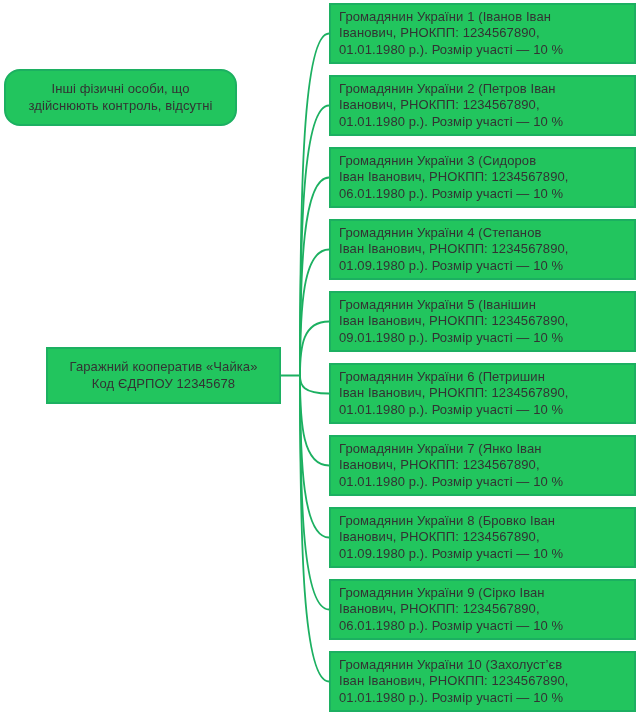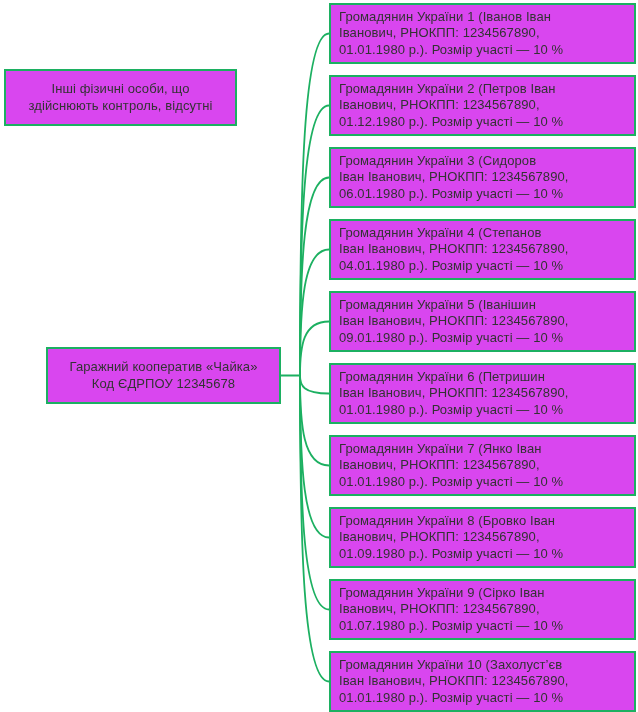--- a/index.html
+++ b/index.html
@@ -22,32 +22,33 @@
     position: absolute;
     left: 0;
     top: 0;
     width: 638px;
     height: 712px;
   }
   .box {
     position: relative;
     box-sizing: border-box;
     border: 2px solid var(--green);
-    background: #d946ef;
+    background: #22c55e;
     display: flex;
     align-items: center;
   }
   .note-box {
     position: absolute;
     left: 4px;
     top: 69px;
     width: 233px;
     height: 57px;
     justify-content: center;
     text-align: center;
+    border-radius: 16px;
   }
   .company-box {
     position: absolute;
     left: 2px;
     top: 347px;
     width: 235px;
     height: 57px;
     justify-content: center;
     text-align: center;
     margin-left: 44px;
@@ -106,31 +107,31 @@
 
   <div class="members-col">
     <div class="box member-box">
       <div class="box-text">Громадянин України 1 (Іванов Іван
 Іванович, РНОКПП: 1234567890,
 01.01.1980 р.). Розмір участі — 10 %</div>
     </div>
     <div class="box member-box">
       <div class="box-text">Громадянин України 2 (Петров Іван
 Іванович, РНОКПП: 1234567890,
-01.12.1980 р.). Розмір участі — 10 %</div>
+01.01.1980 р.). Розмір участі — 10 %</div>
     </div>
     <div class="box member-box">
       <div class="box-text">Громадянин України 3 (Сидоров
 Іван Іванович, РНОКПП: 1234567890,
 06.01.1980 р.). Розмір участі — 10 %</div>
     </div>
     <div class="box member-box">
       <div class="box-text">Громадянин України 4 (Степанов
 Іван Іванович, РНОКПП: 1234567890,
-04.01.1980 р.). Розмір участі — 10 %</div>
+01.09.1980 р.). Розмір участі — 10 %</div>
     </div>
     <div class="box member-box">
       <div class="box-text">Громадянин України 5 (Іванішин
 Іван Іванович, РНОКПП: 1234567890,
 09.01.1980 р.). Розмір участі — 10 %</div>
     </div>
     <div class="box member-box">
       <div class="box-text">Громадянин України 6 (Петришин
 Іван Іванович, РНОКПП: 1234567890,
 01.01.1980 р.). Розмір участі — 10 %</div>
@@ -141,21 +142,21 @@
 01.01.1980 р.). Розмір участі — 10 %</div>
     </div>
     <div class="box member-box">
       <div class="box-text">Громадянин України 8 (Бровко Іван
 Іванович, РНОКПП: 1234567890,
 01.09.1980 р.). Розмір участі — 10 %</div>
     </div>
     <div class="box member-box">
       <div class="box-text">Громадянин України 9 (Сірко Іван
 Іванович, РНОКПП: 1234567890,
-01.07.1980 р.). Розмір участі — 10 %</div>
+06.01.1980 р.). Розмір участі — 10 %</div>
     </div>
     <div class="box member-box">
       <div class="box-text">Громадянин України 10 (Захолуст’єв
 Іван Іванович, РНОКПП: 1234567890,
 01.01.1980 р.). Розмір участі — 10 %</div>
     </div>
   </div>
 
 </div>
 

